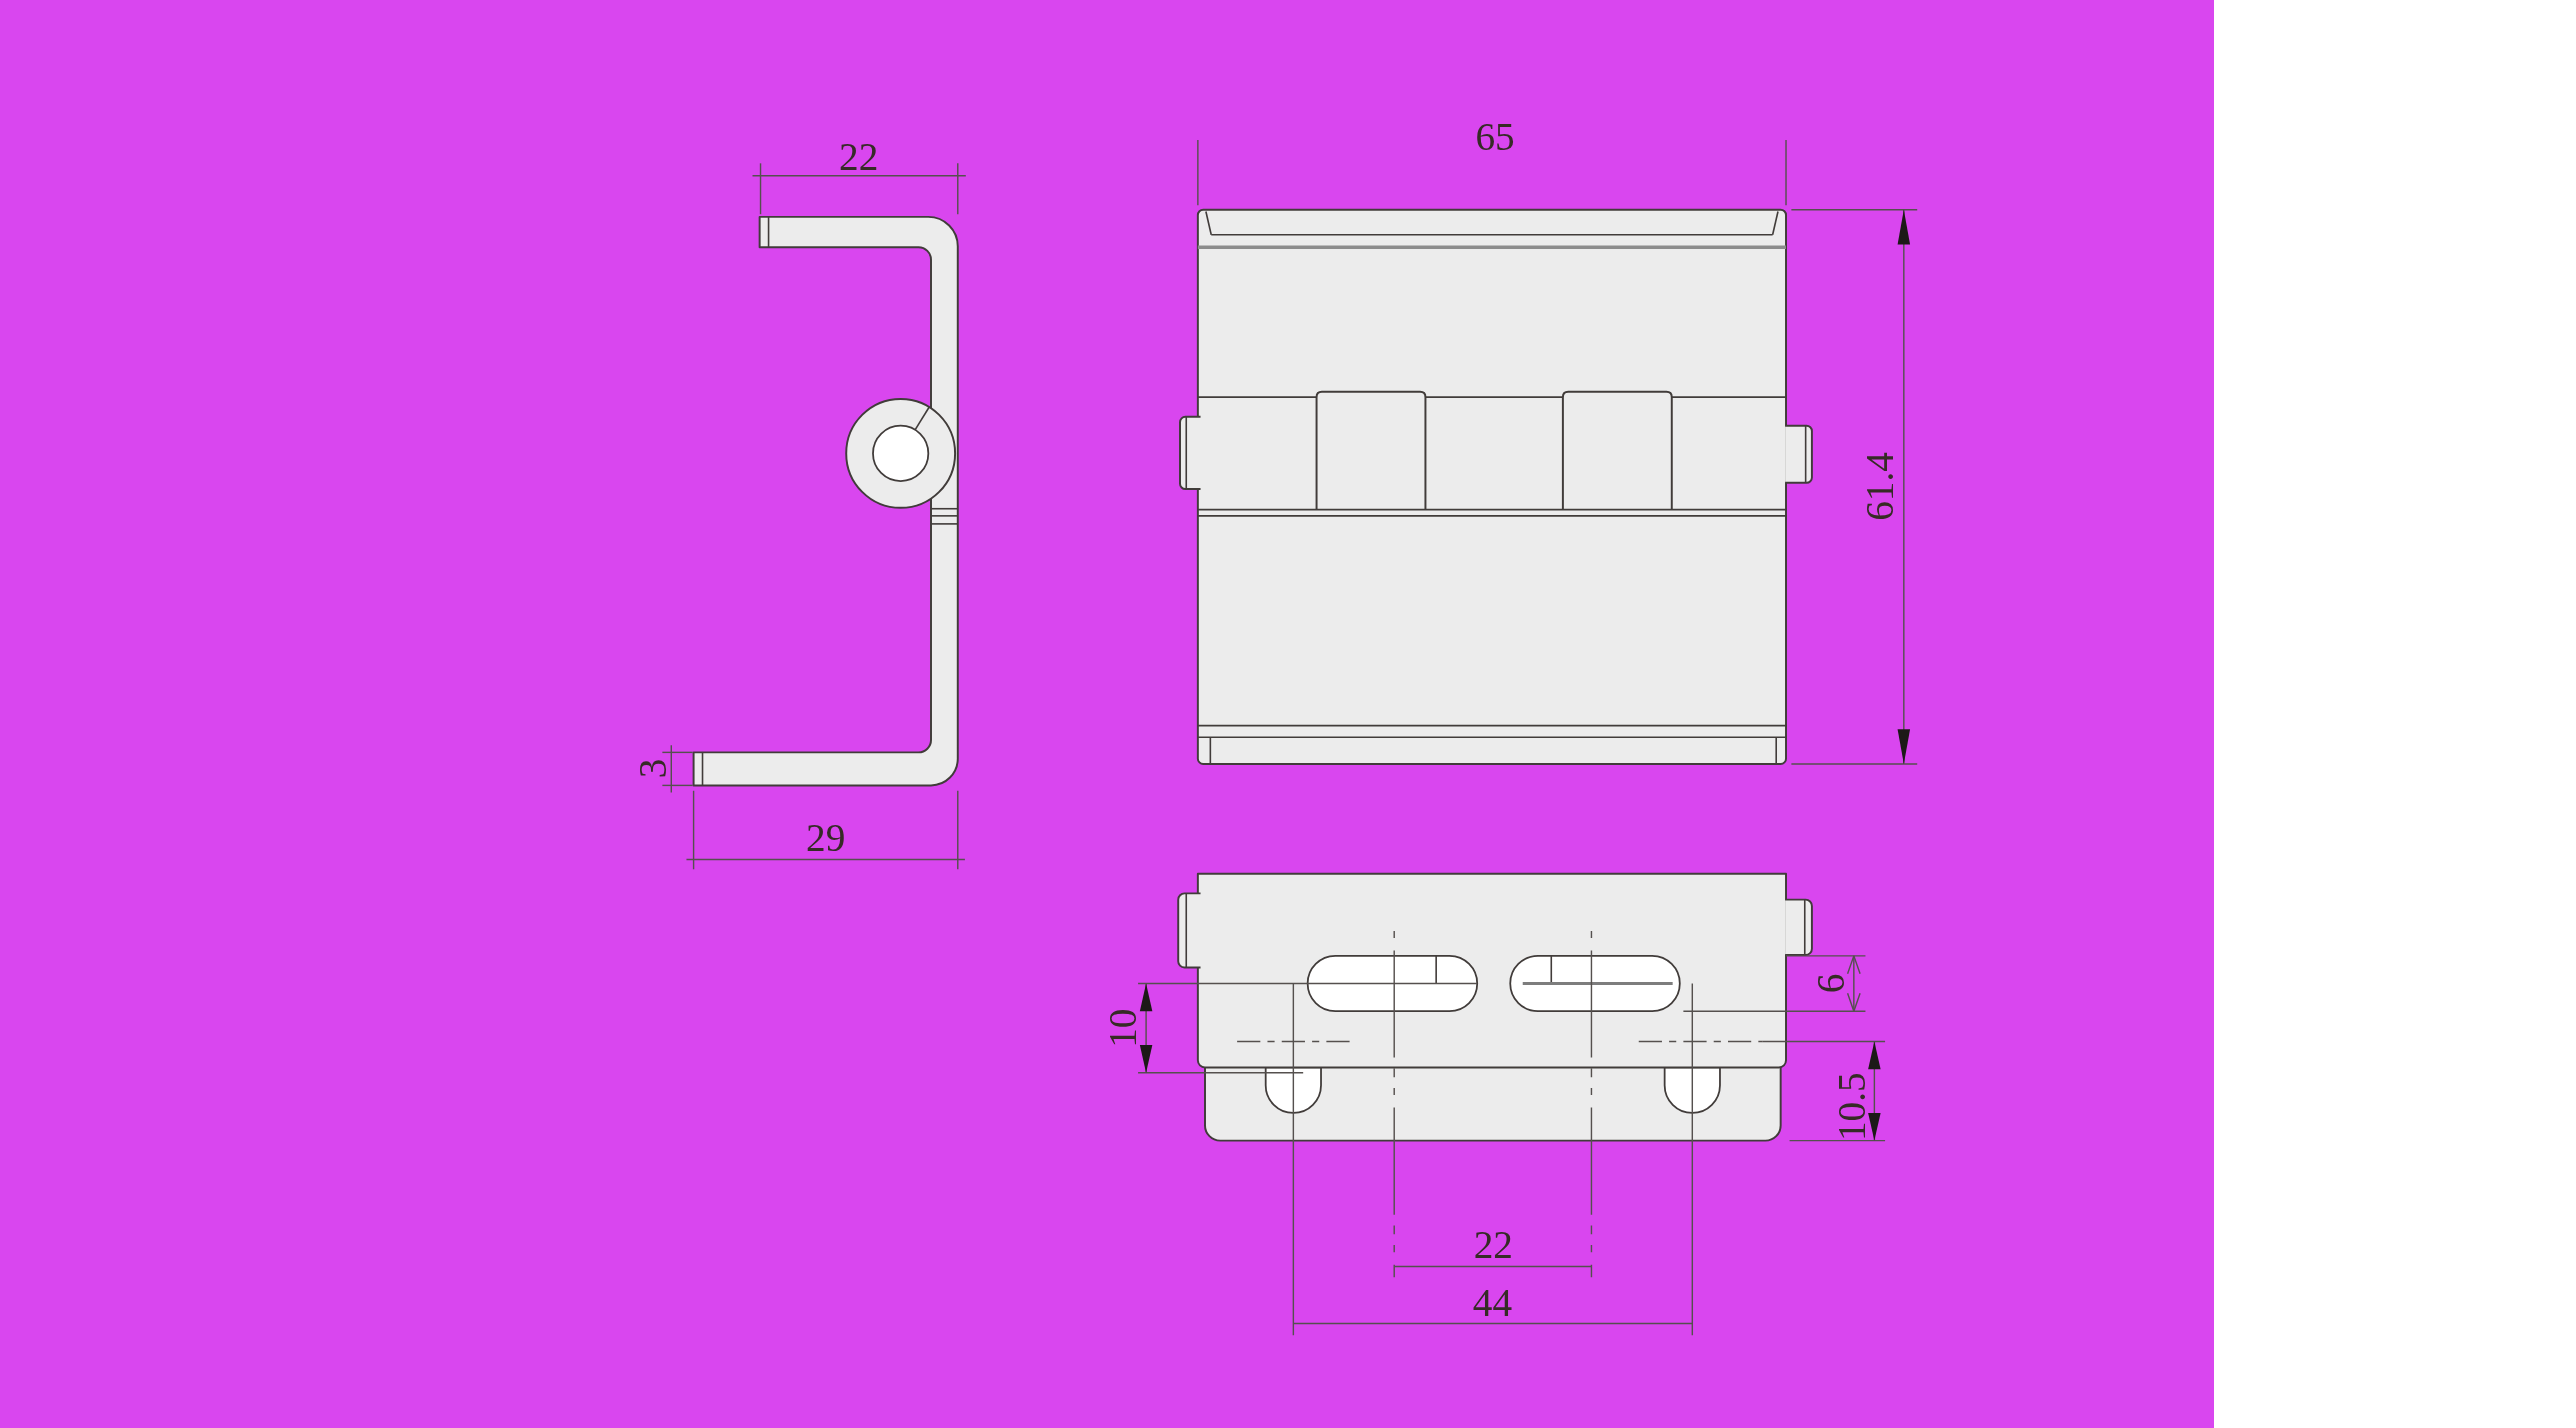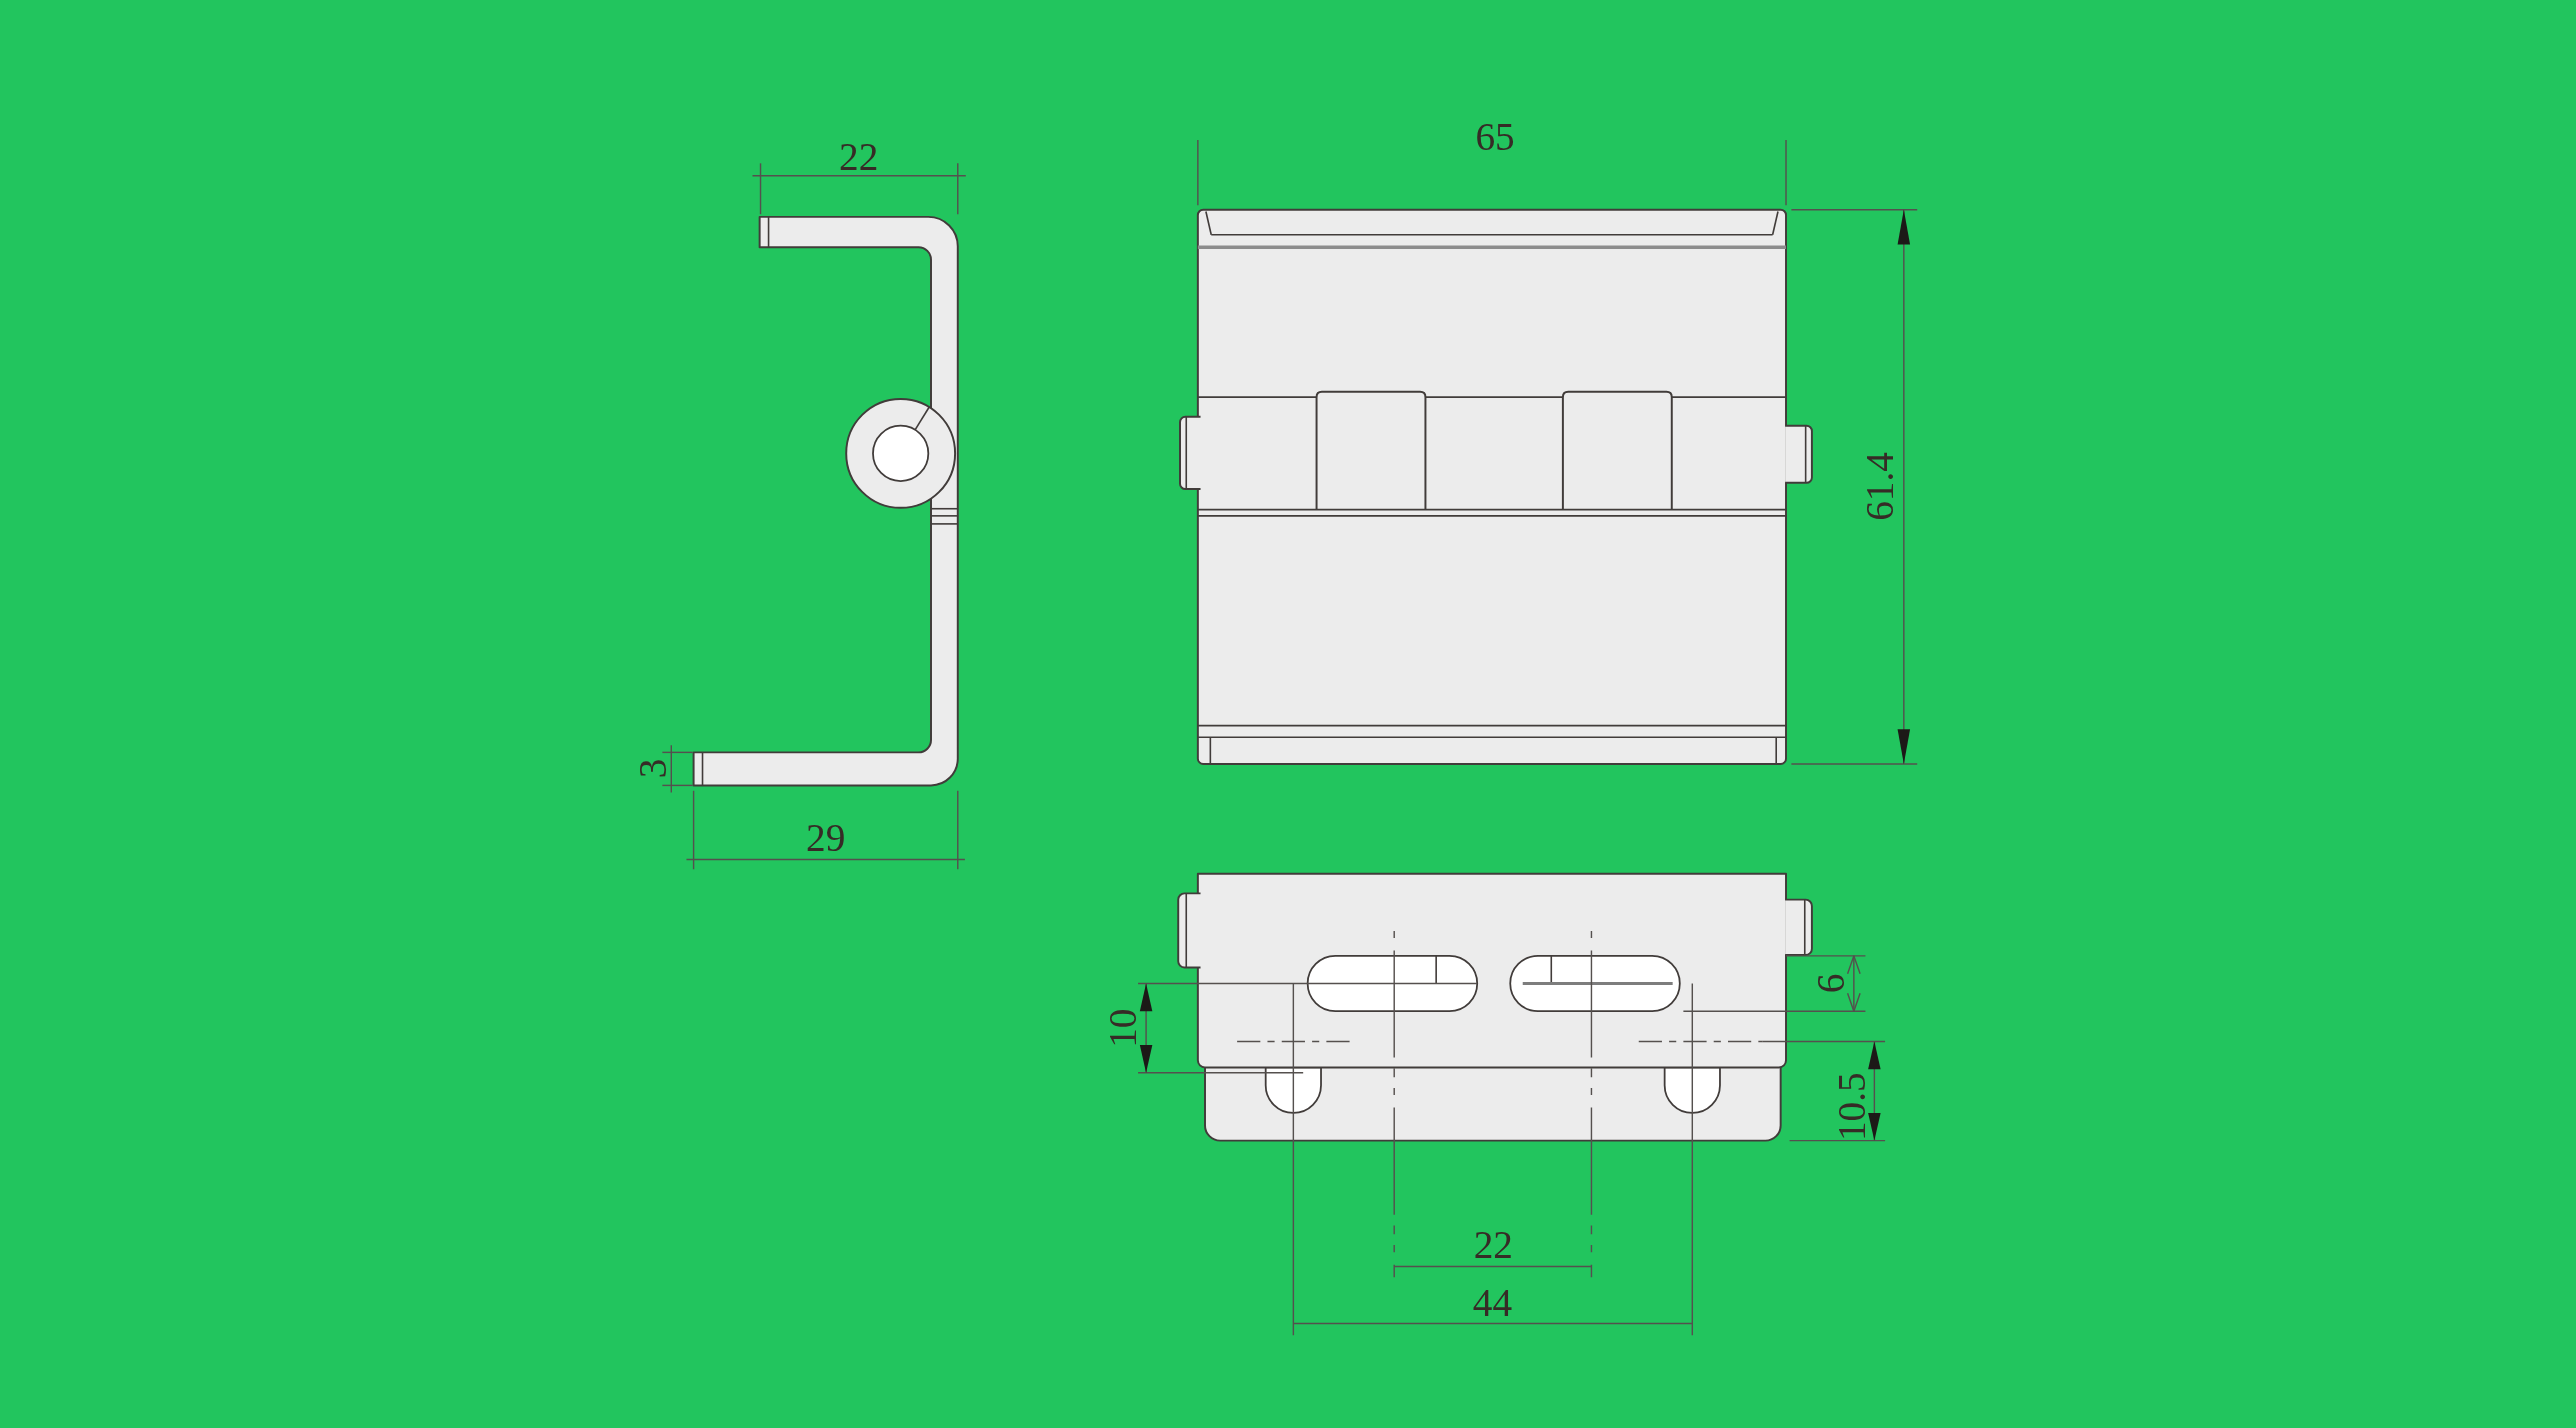--- a/index.html
+++ b/index.html
@@ -1,16 +1,16 @@
 <!DOCTYPE html>
 <html style="font-size:14.3px"><head>
 <meta charset="utf-8">
 <style>
   html,body{margin:0;padding:0;background:#ffffff;}
-  #canvas{position:relative;width:2576px;height:1428px;background:#22c55e;overflow:hidden;
+  #canvas{position:relative;width:2214px;height:1428px;background:#d946ef;overflow:hidden;
           font-family:"Liberation Serif",serif;}
   svg{position:absolute;left:0;top:0;}
   .outline{fill:#ececec;stroke:#413c3a;stroke-width:2.2;stroke-linejoin:round;}
   .thin{fill:none;stroke:#413c3a;stroke-width:1.8;stroke-linejoin:round;}
   .hole{fill:#ffffff;stroke:#413c3a;stroke-width:2;}
   .thick{fill:none;stroke:#8c8c8c;stroke-width:4;}
   .thick2{fill:none;stroke:#7d7d7d;stroke-width:3.2;}
   .dim{fill:none;stroke:#55504e;stroke-width:1.6;}
   .cline{fill:none;stroke:#55504e;stroke-width:1.6;stroke-dasharray:26 8 8 8;}
   .cline2{fill:none;stroke:#55504e;stroke-width:1.6;stroke-dasharray:8 14 120 12 10 12;}

